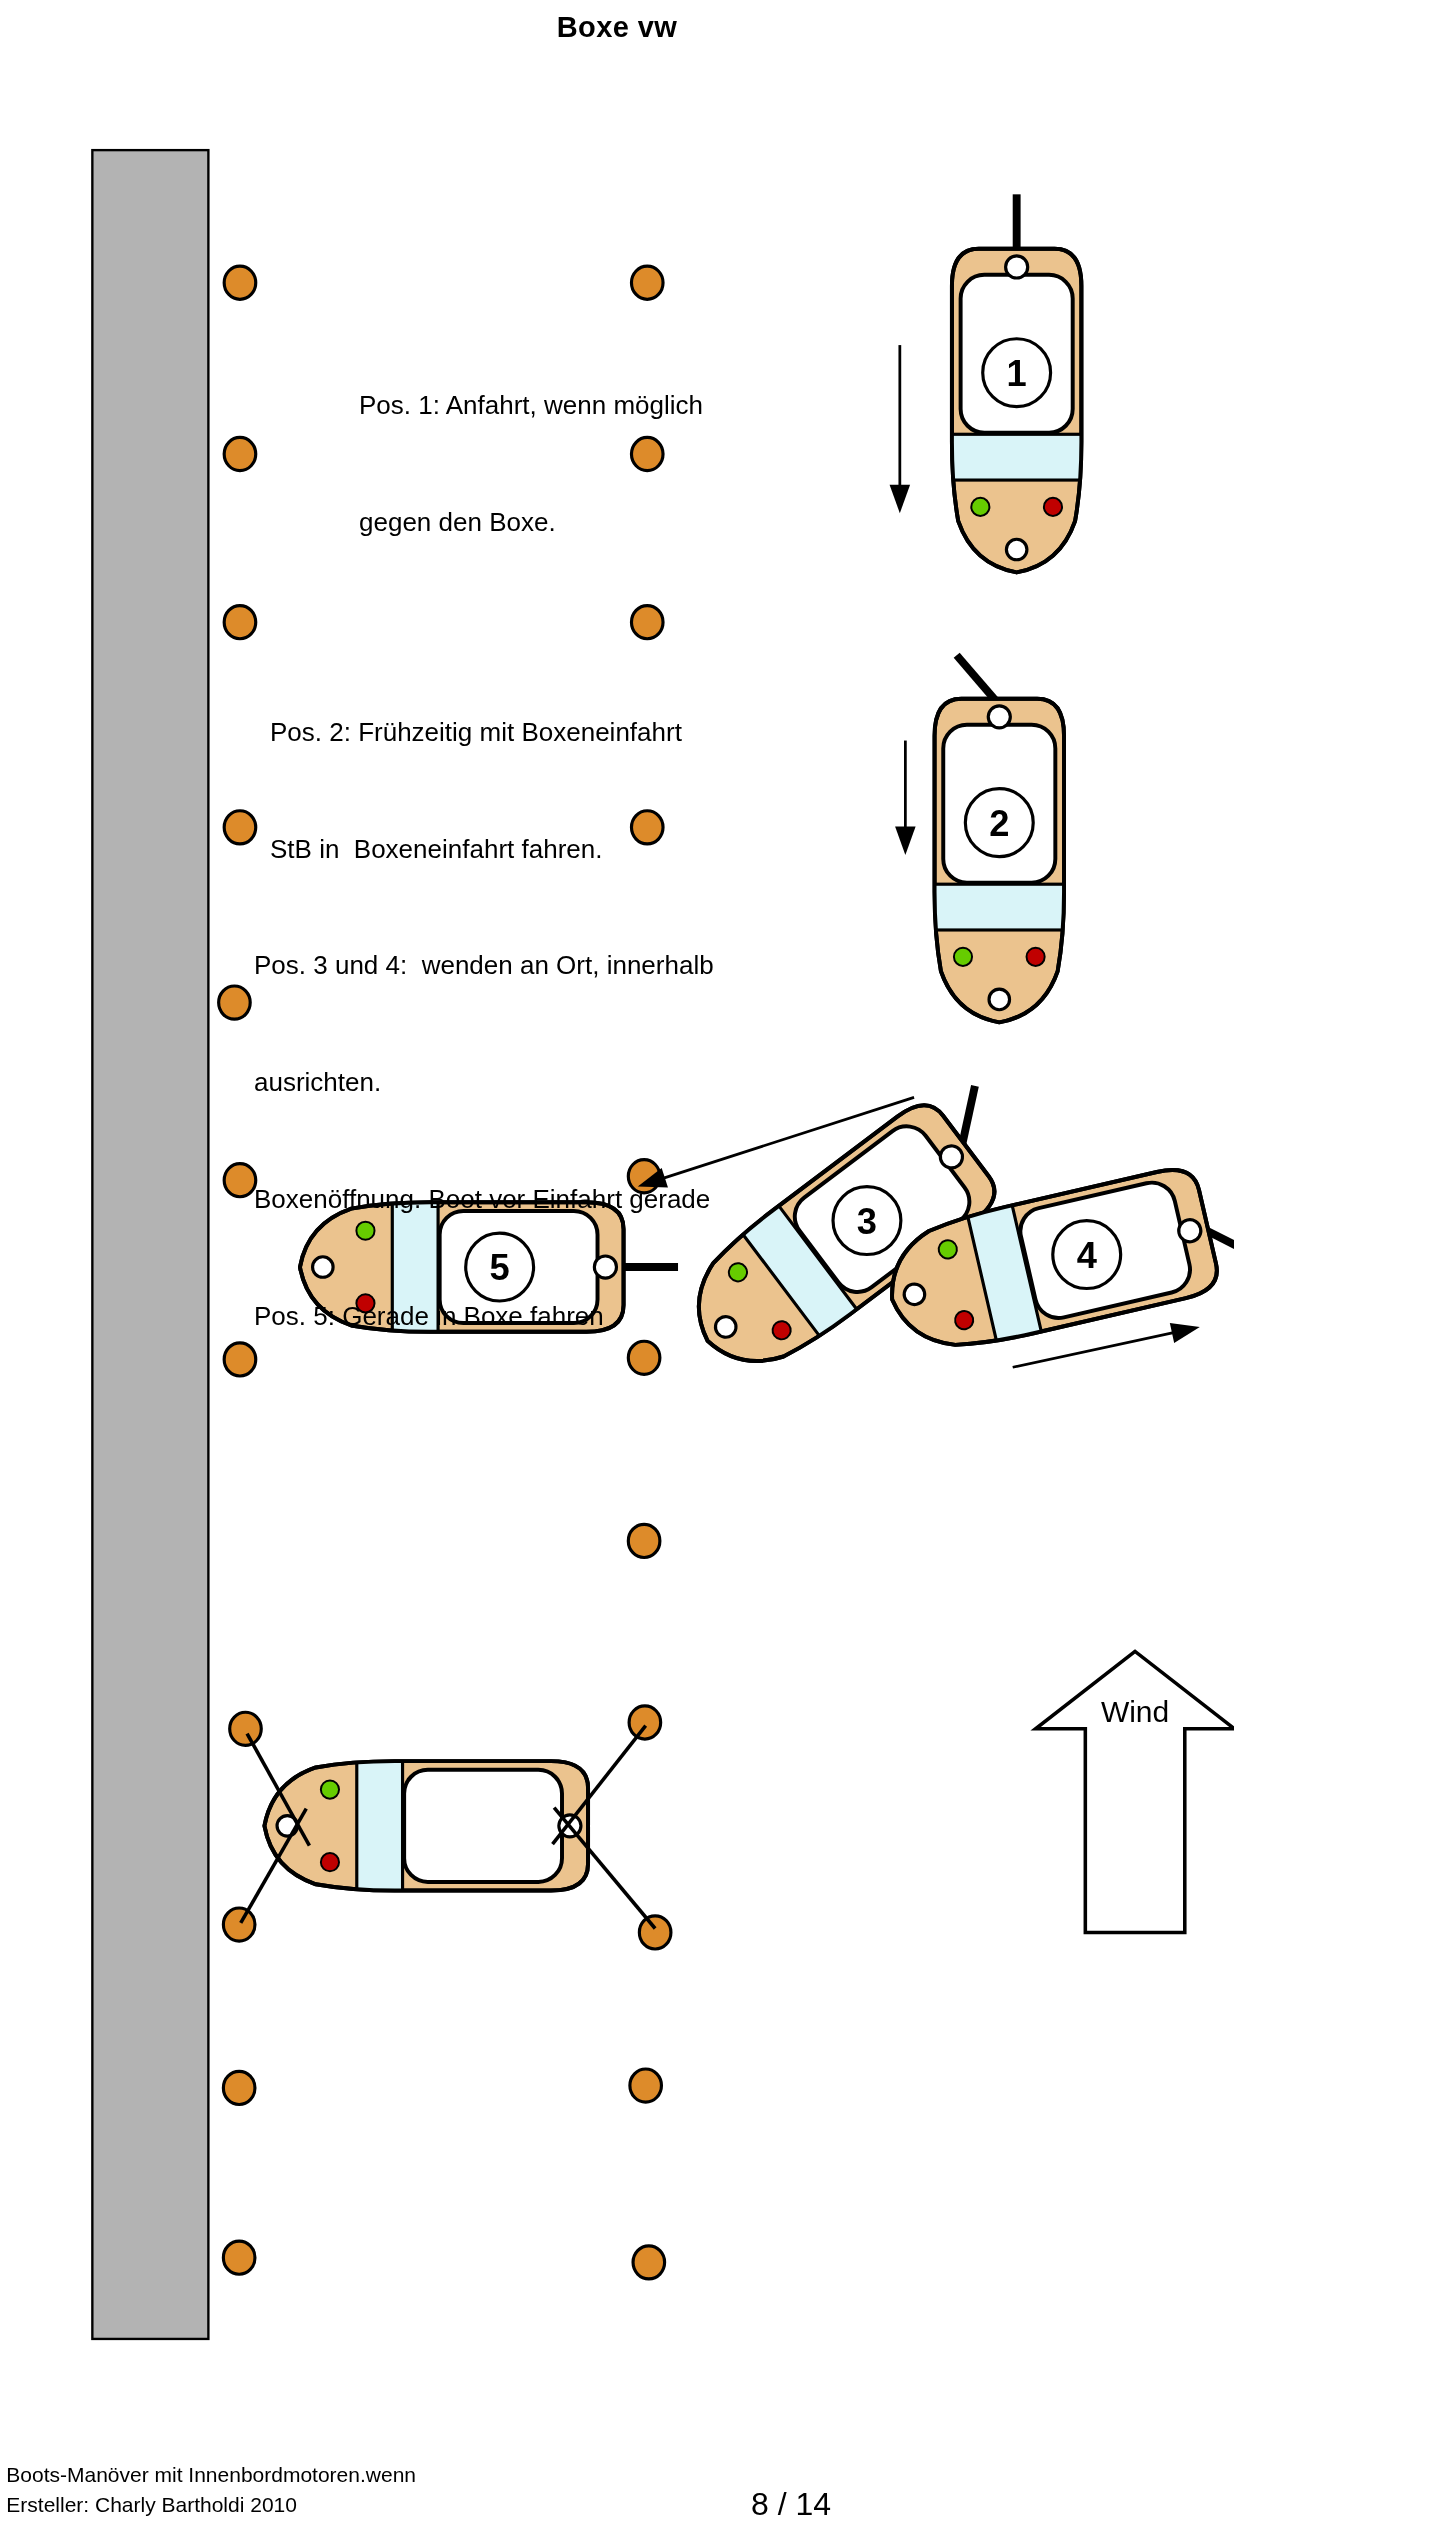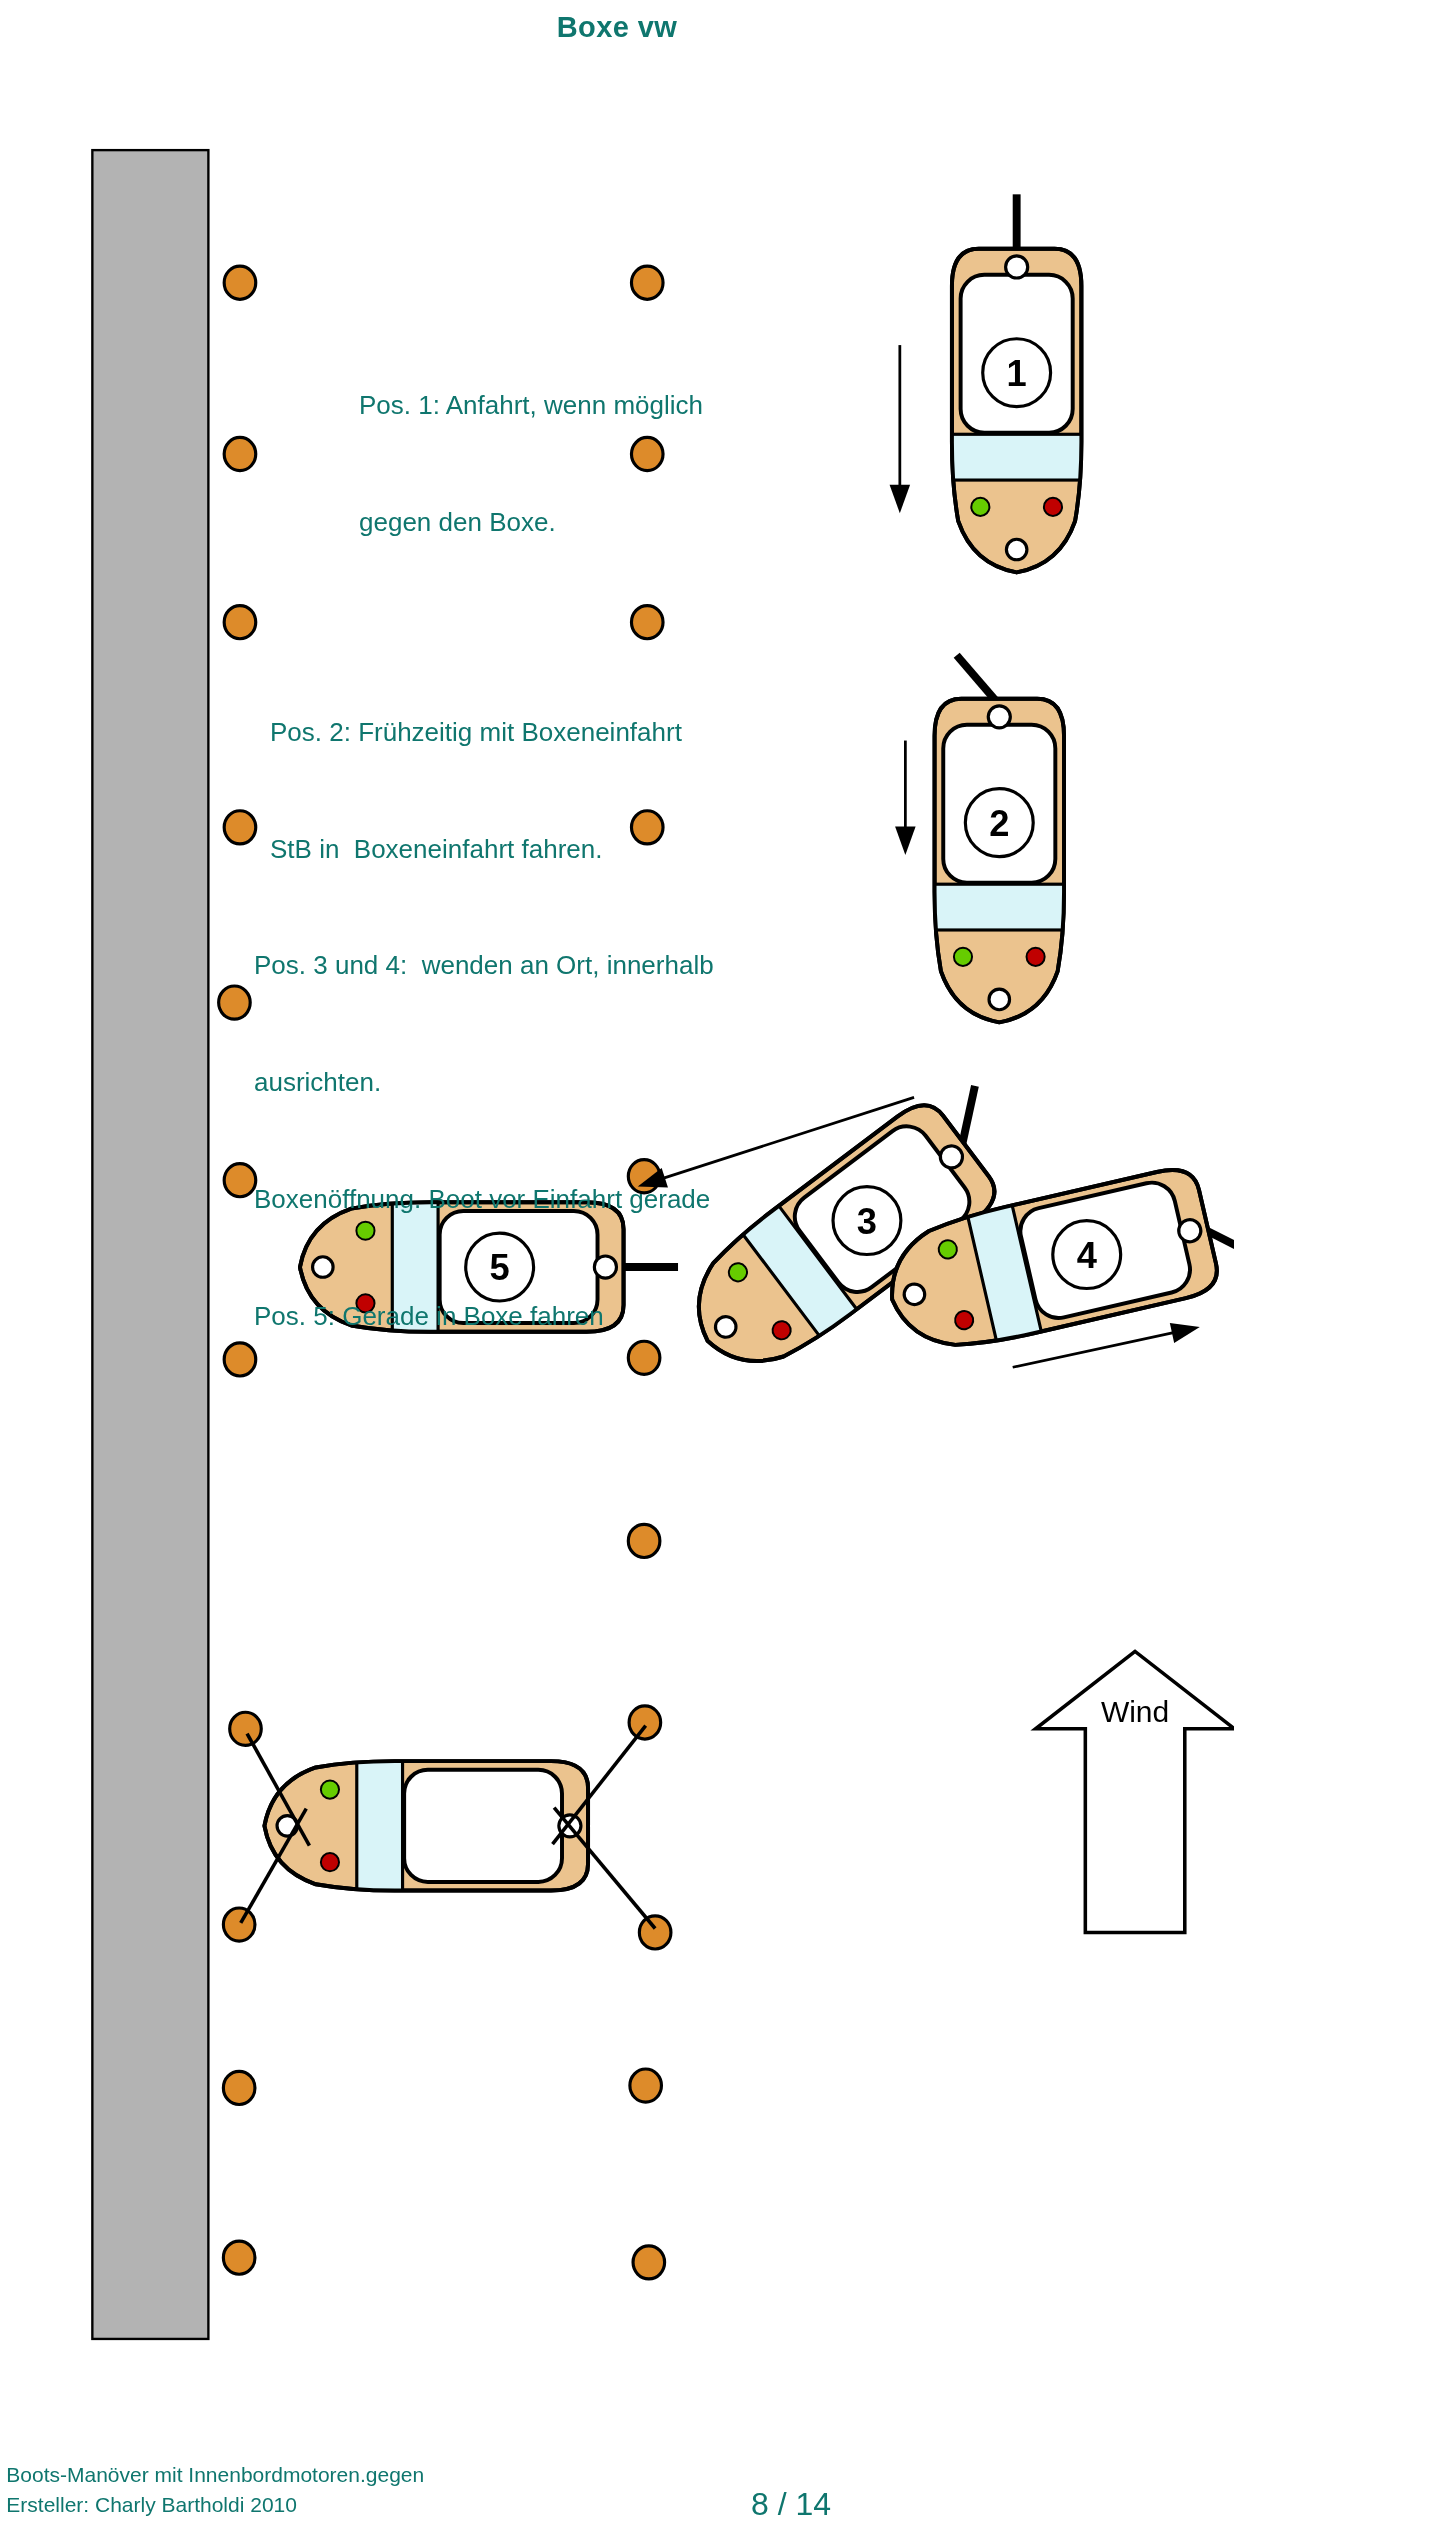--- a/index.html
+++ b/index.html
@@ -1,17 +1,17 @@
 <!DOCTYPE html>
 <html style="font-size:12.6px"><head>
 <meta charset="utf-8">
 <style>
   html,body{margin:0;padding:0;background:#fff;}
   .page{position:relative;width:1234px;height:2538px;background:#ffffff;
-        font-family:"Liberation Sans", sans-serif;overflow:hidden;color:#0f766e;}
+        font-family:"Liberation Sans", sans-serif;overflow:hidden;color:#000000;}
   .title{position:absolute;top:11px;left:0;width:100%;text-align:center;
          font-size:29px;font-weight:bold;letter-spacing:0.4px;}
   #diagram{position:absolute;left:0;top:0;}
   .annotation{position:absolute;font-size:26px;line-height:39px;white-space:pre;}
   #annotation-1{left:359px;top:308px;}
   #annotation-2{left:270px;top:635px;}
   #annotation-3{left:254px;top:868px;}
   .footer-line{position:absolute;font-size:21px;}
   #footer-file{left:6.3px;top:2463px;}
   #footer-author{left:6.3px;top:2493px;}
@@ -182,18 +182,18 @@
     <div>StB in  Boxeneinfahrt fahren.</div>
   </div>
 
   <div class="annotation" id="annotation-3">
     <div>Pos. 3 und 4:  wenden an Ort, innerhalb</div>
     <div>ausrichten.</div>
     <div>Boxenöffnung. Boot vor Einfahrt gerade</div>
     <div>Pos. 5: Gerade in Boxe fahren</div>
   </div>
 
-  <div class="footer-line" id="footer-file">Boots-Manöver mit Innenbordmotoren.gegen</div>
+  <div class="footer-line" id="footer-file">Boots-Manöver mit Innenbordmotoren.wenn</div>
   <div class="footer-line" id="footer-author">Ersteller: Charly Bartholdi 2010</div>
   <div id="footer-page">8 / 14</div>
 
 </div>
 
 
 </body></html>

